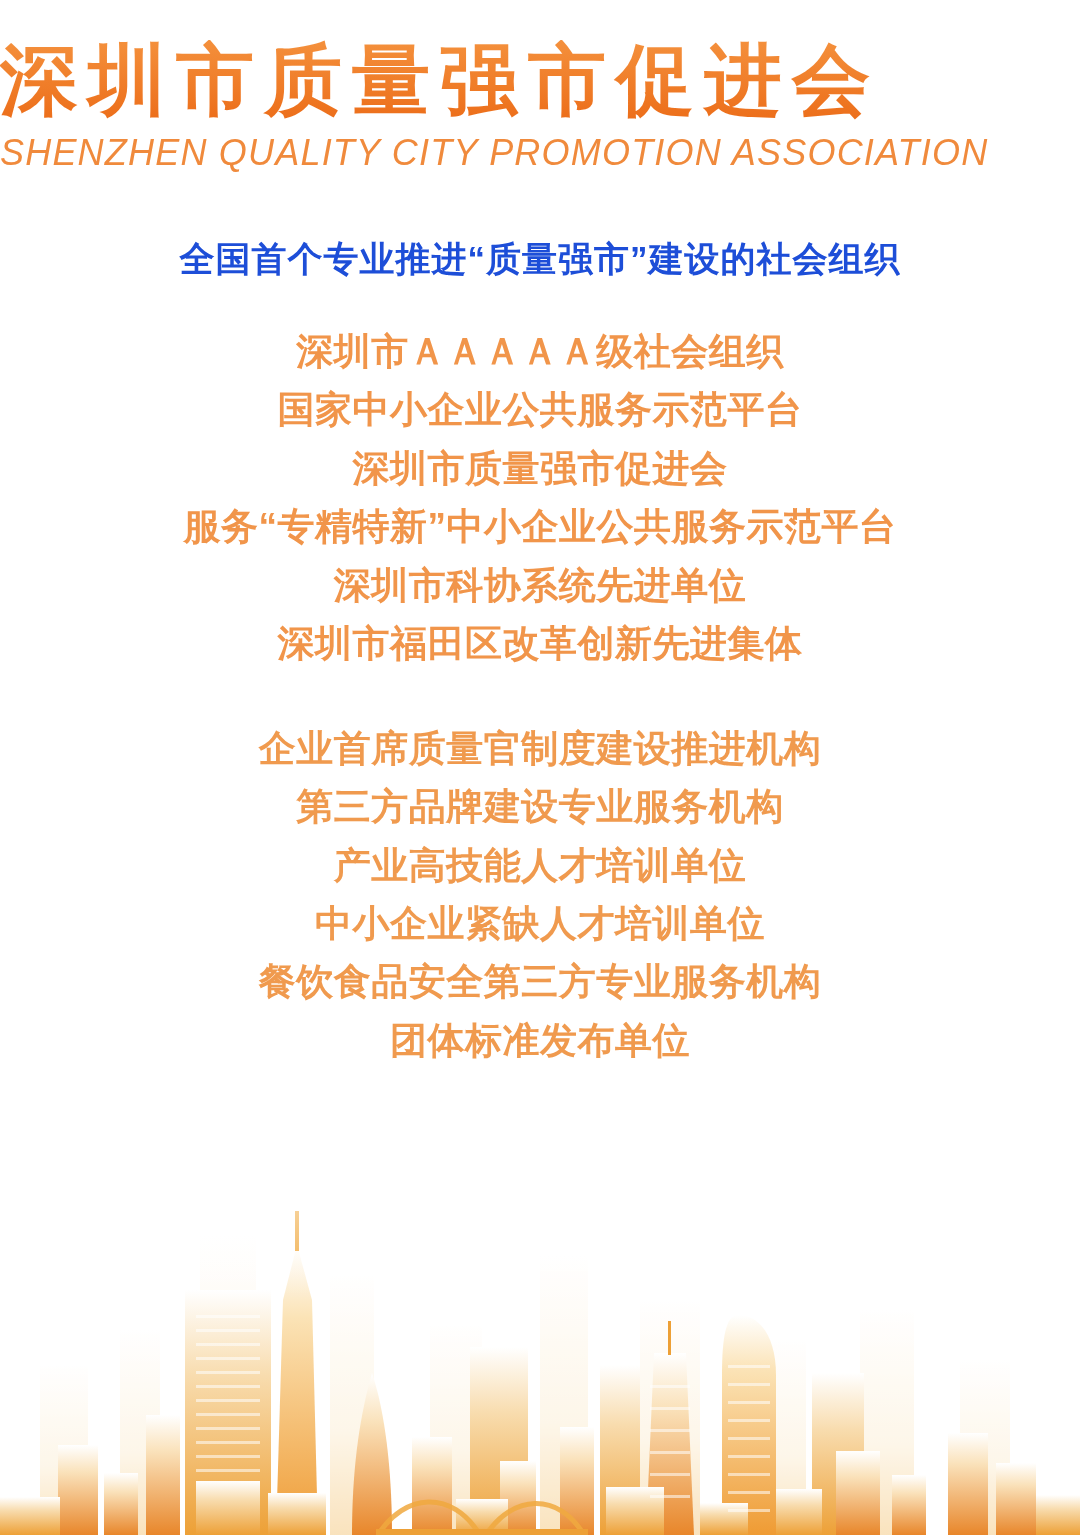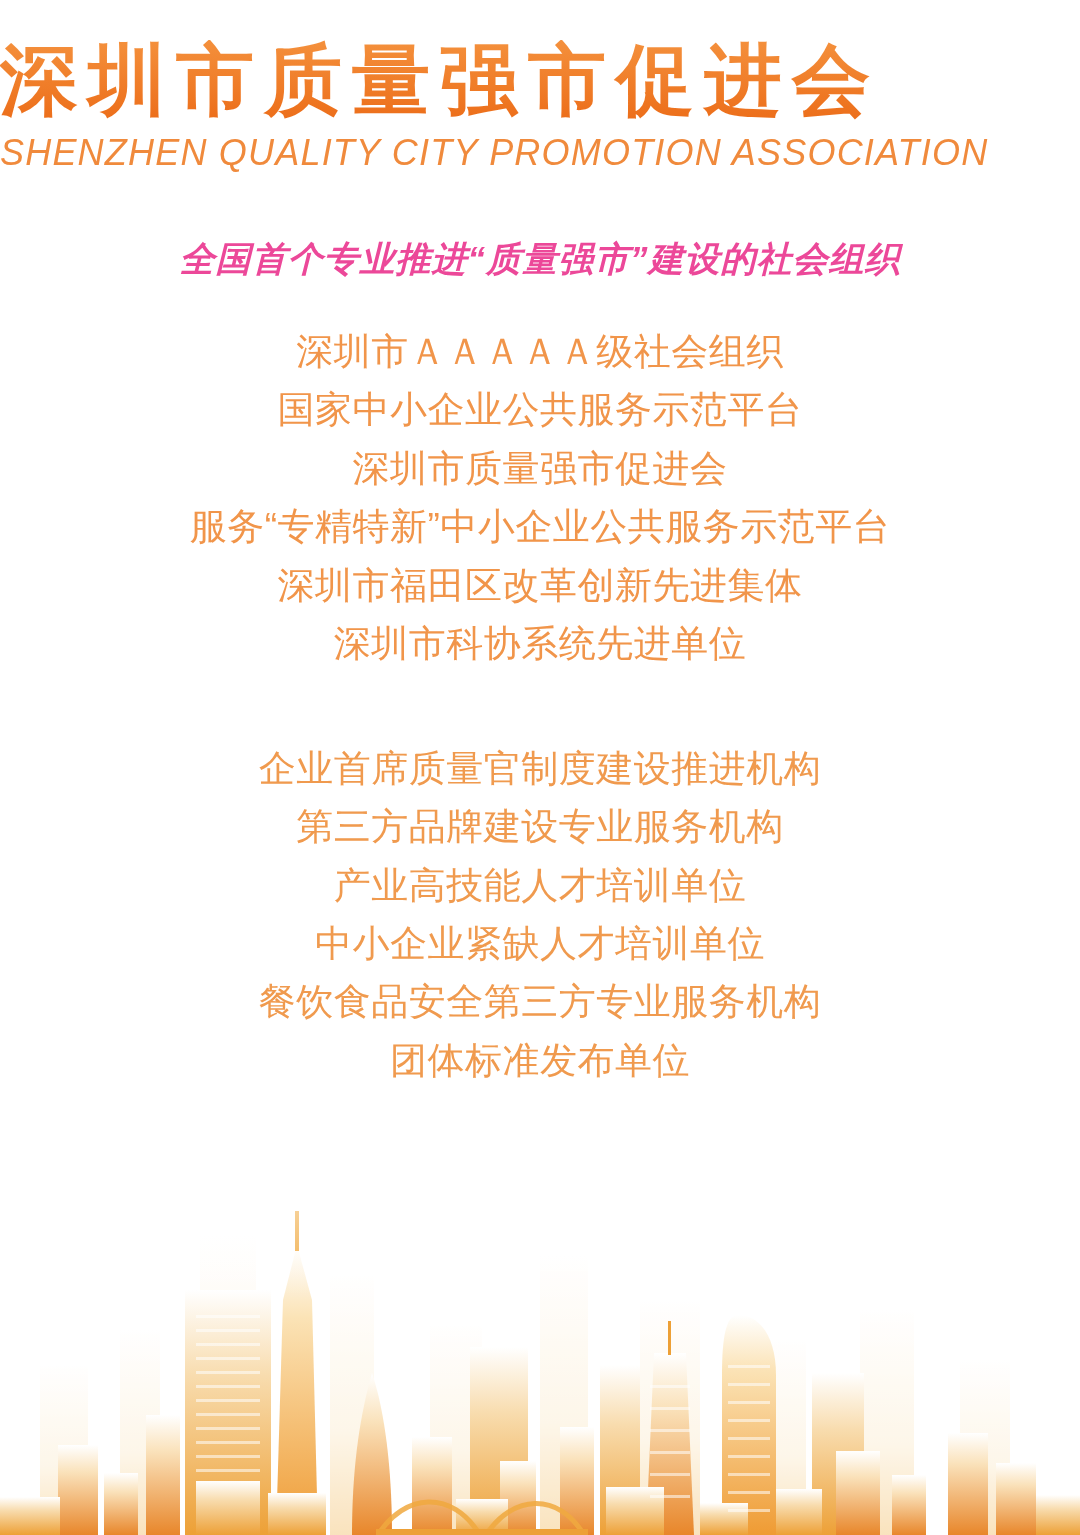--- a/index.html
+++ b/index.html
@@ -48,39 +48,39 @@
     font-style: italic;
   }
 
   
   .tagline {
     margin-top: 62px;
     text-align: center;
     font-size: 35px;
     font-weight: 700;
     letter-spacing: 1px;
-    color: #ec4899;
-    white-space: nowrap;
-    font-style: italic;
+    color: #1d4ed8;
+    white-space: nowrap;
   }
 
   
   .cred-block {
     text-align: center;
     margin-top: 40px;
+    font-weight: bold;
   }
   .cred-block .line {
     font-size: 37px;
     line-height: 1.58;
     color: #f1954a;
     letter-spacing: 0.5px;
     white-space: nowrap;
   }
   .cred-block.second {
-    margin-top: 66px;
+    margin-top: 46px;
   }
   .cred-block.second .line {
     color: #f09a4e;
   }
 
   
   .skyline {
     position: absolute;
     left: 0;
     right: 0;
@@ -113,22 +113,22 @@
     <div class="org-title-en">SHENZHEN QUALITY CITY PROMOTION ASSOCIATION</div>
   </div>
 
   <div class="tagline">全国首个专业推进“质量强市”建设的社会组织</div>
 
   <div class="cred-block first">
     <div class="line">深圳市ＡＡＡＡＡ级社会组织</div>
     <div class="line">国家中小企业公共服务示范平台</div>
     <div class="line">深圳市质量强市促进会</div>
     <div class="line">服务“专精特新”中小企业公共服务示范平台</div>
+    <div class="line">深圳市科协系统先进单位</div>
     <div class="line">深圳市福田区改革创新先进集体</div>
-    <div class="line">深圳市科协系统先进单位</div>
   </div>
 
   <div class="cred-block second">
     <div class="line">企业首席质量官制度建设推进机构</div>
     <div class="line">第三方品牌建设专业服务机构</div>
     <div class="line">产业高技能人才培训单位</div>
     <div class="line">中小企业紧缺人才培训单位</div>
     <div class="line">餐饮食品安全第三方专业服务机构</div>
     <div class="line">团体标准发布单位</div>
   </div>

